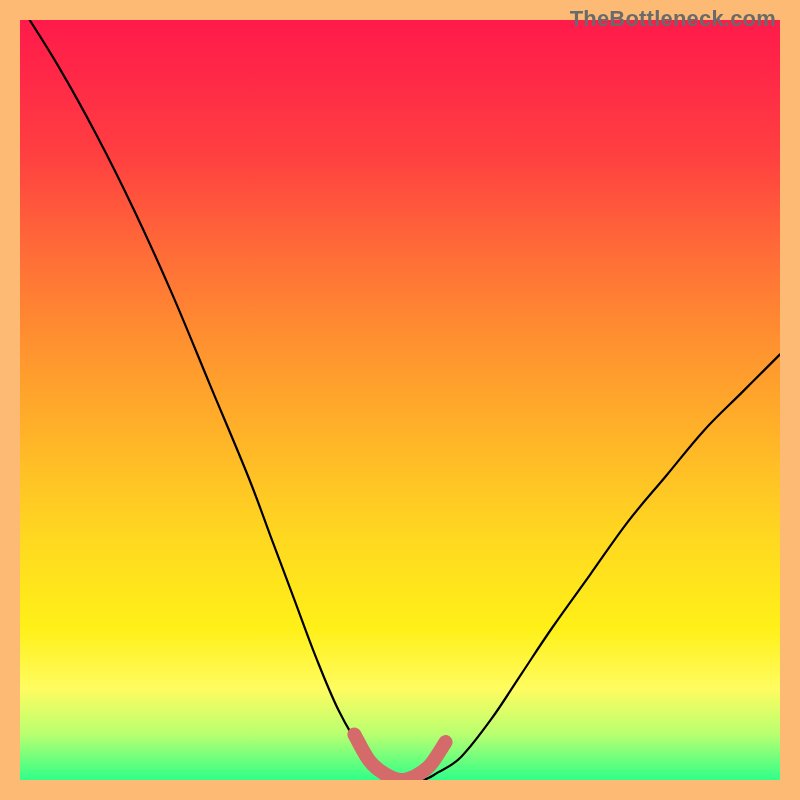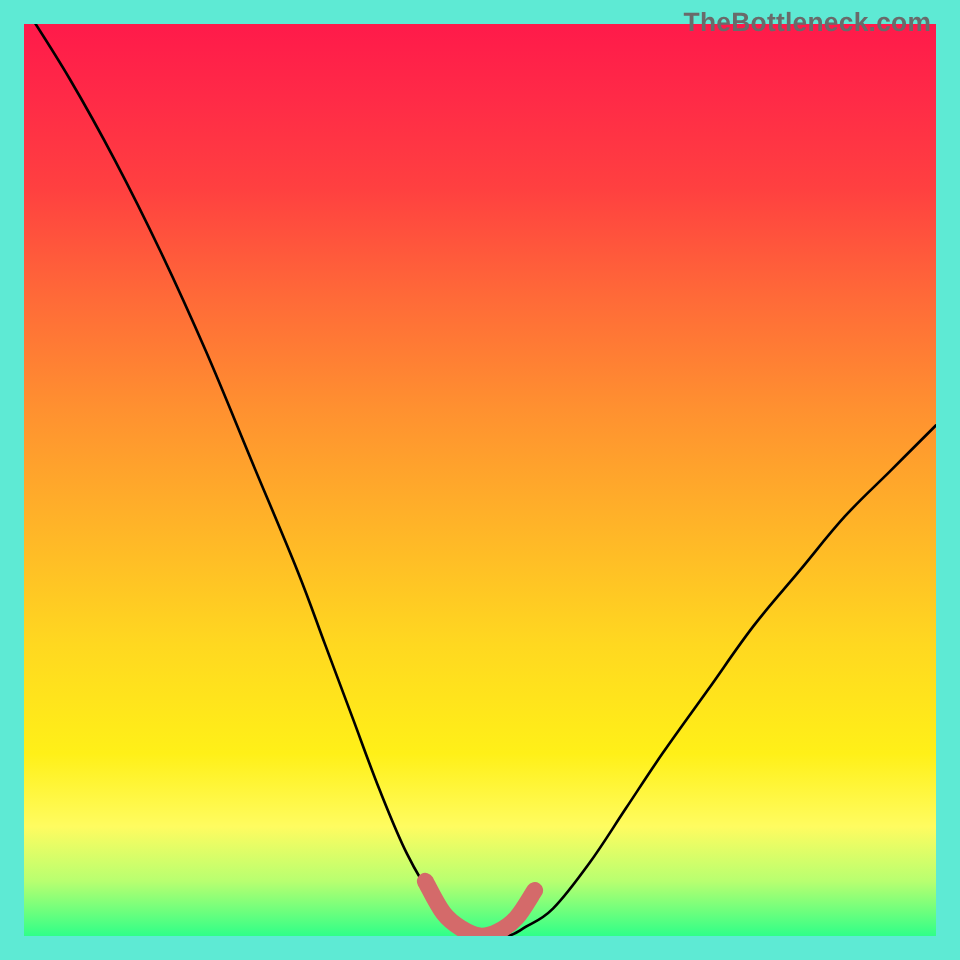--- a/index.html
+++ b/index.html
@@ -1,20 +1,20 @@
 <!DOCTYPE html>
 <html><head>
 <meta charset="utf-8">
 <style>
   * { margin: 0; padding: 0; box-sizing: border-box; }
   html, body { width: 800px; height: 800px; overflow: hidden; }
   .frame {
     width: 800px;
     height: 800px;
-    background: #5eead4;
+    background: #fdba74;
     position: relative;
   }
   .plot {
     position: absolute;
     left: 20px;
     top: 20px;
     width: 760px;
     height: 760px;
     background: linear-gradient(to bottom,
       #ff1a4a 0%,

